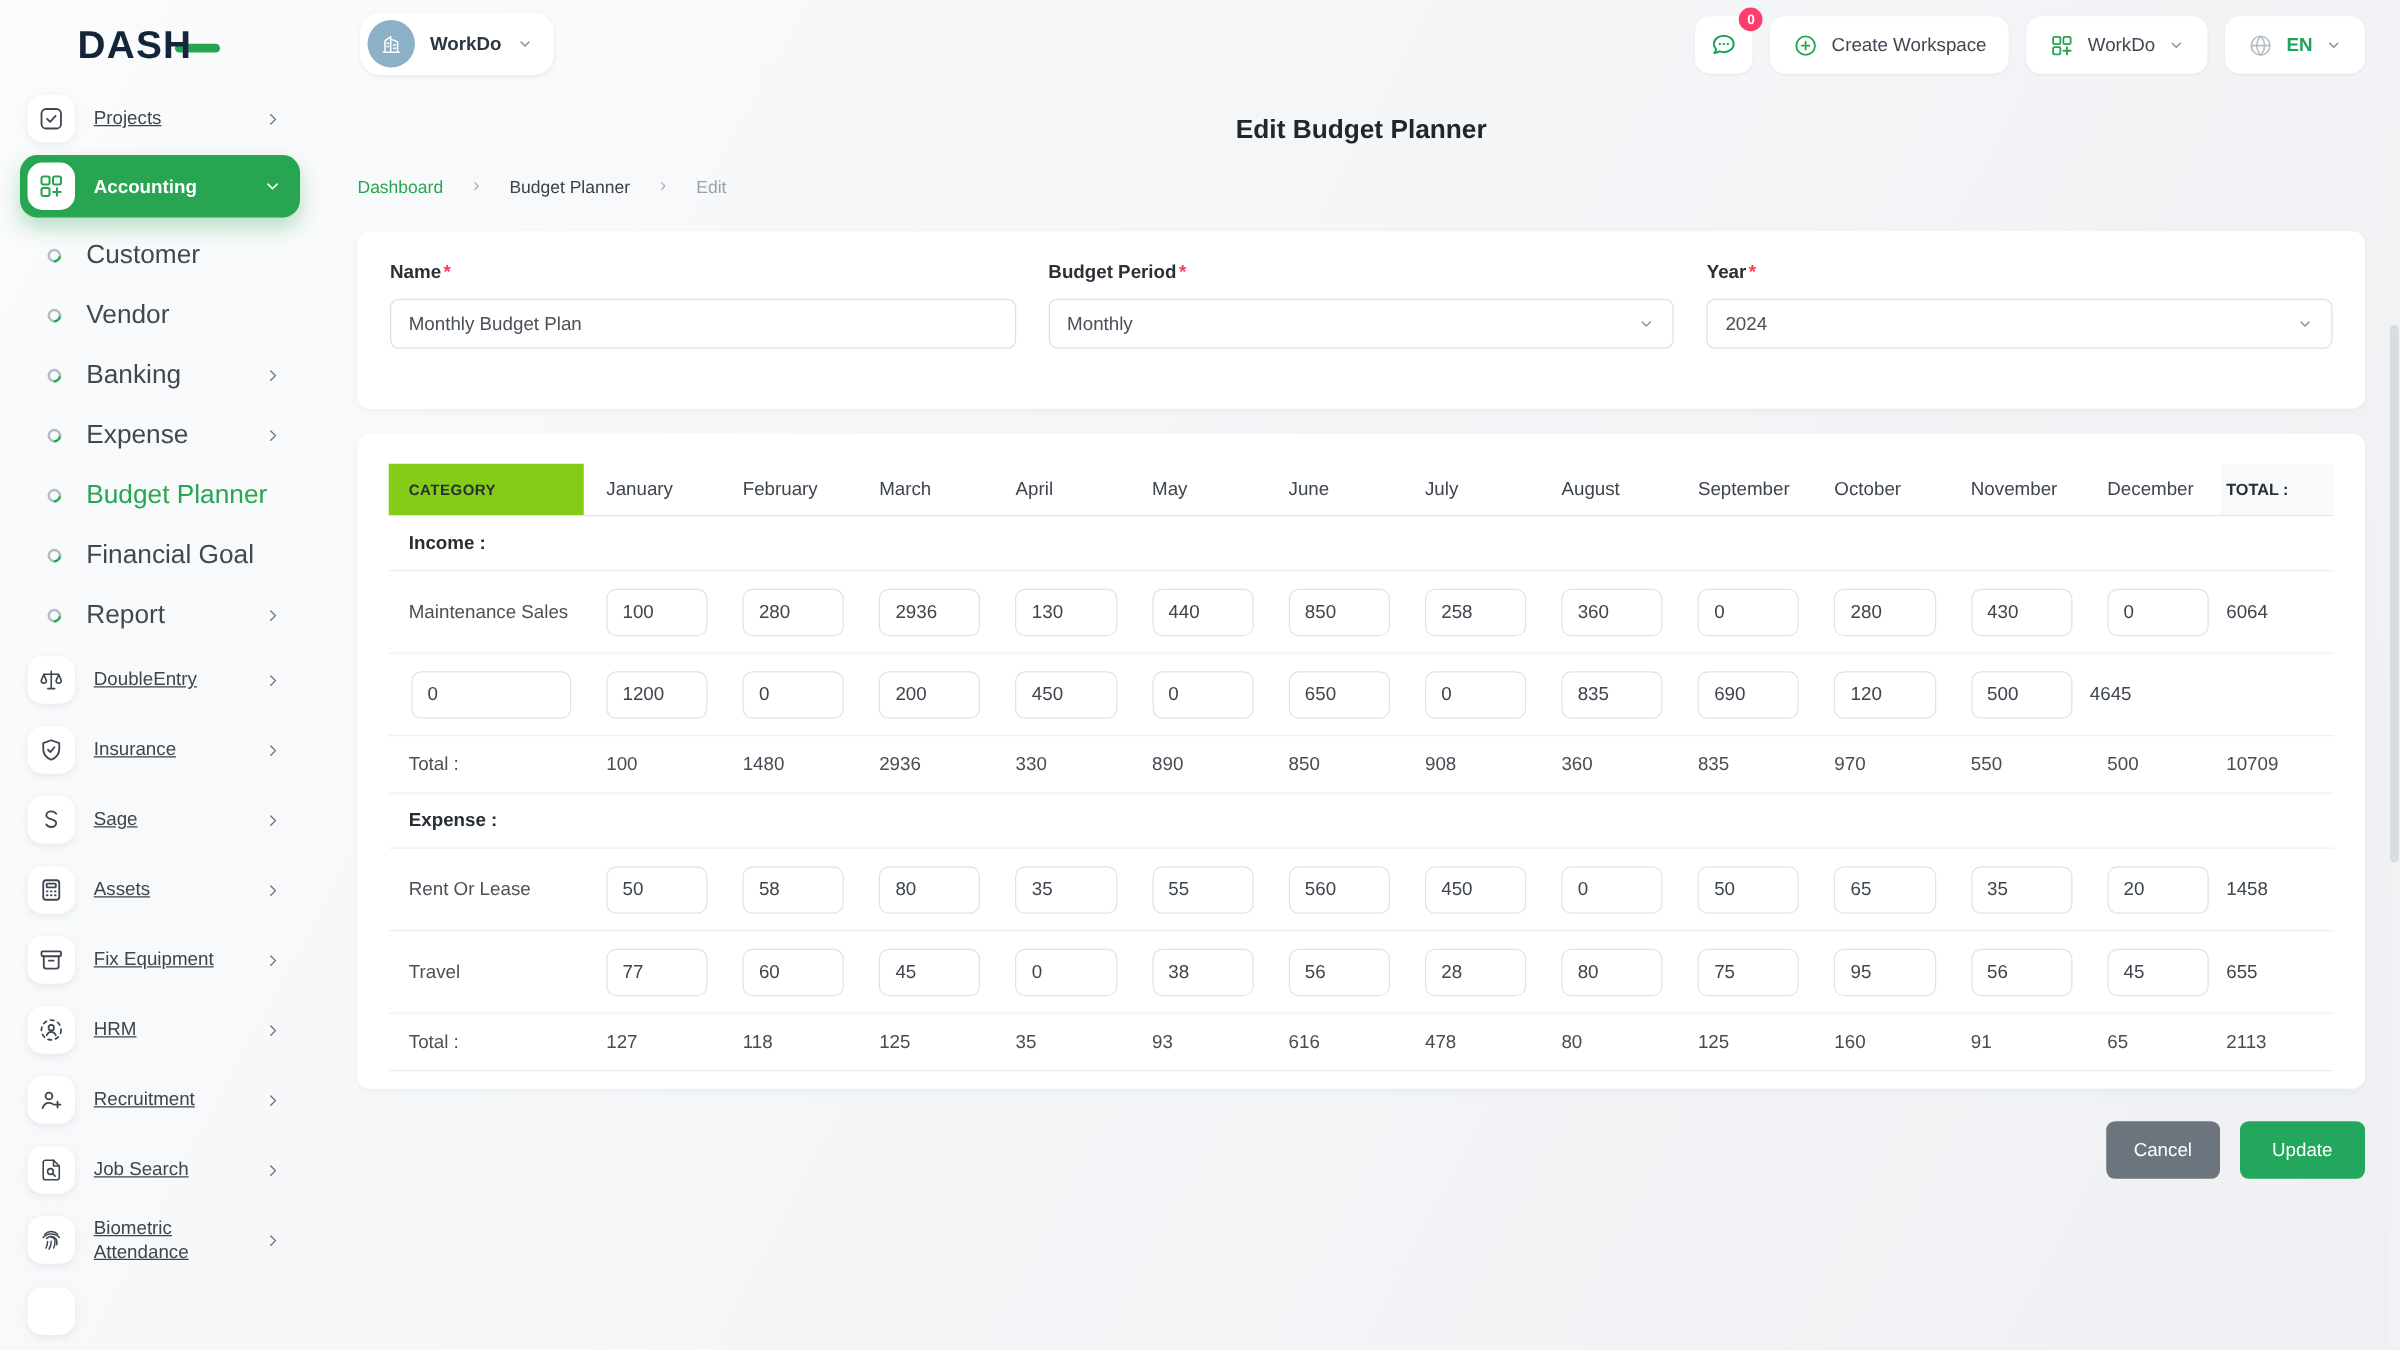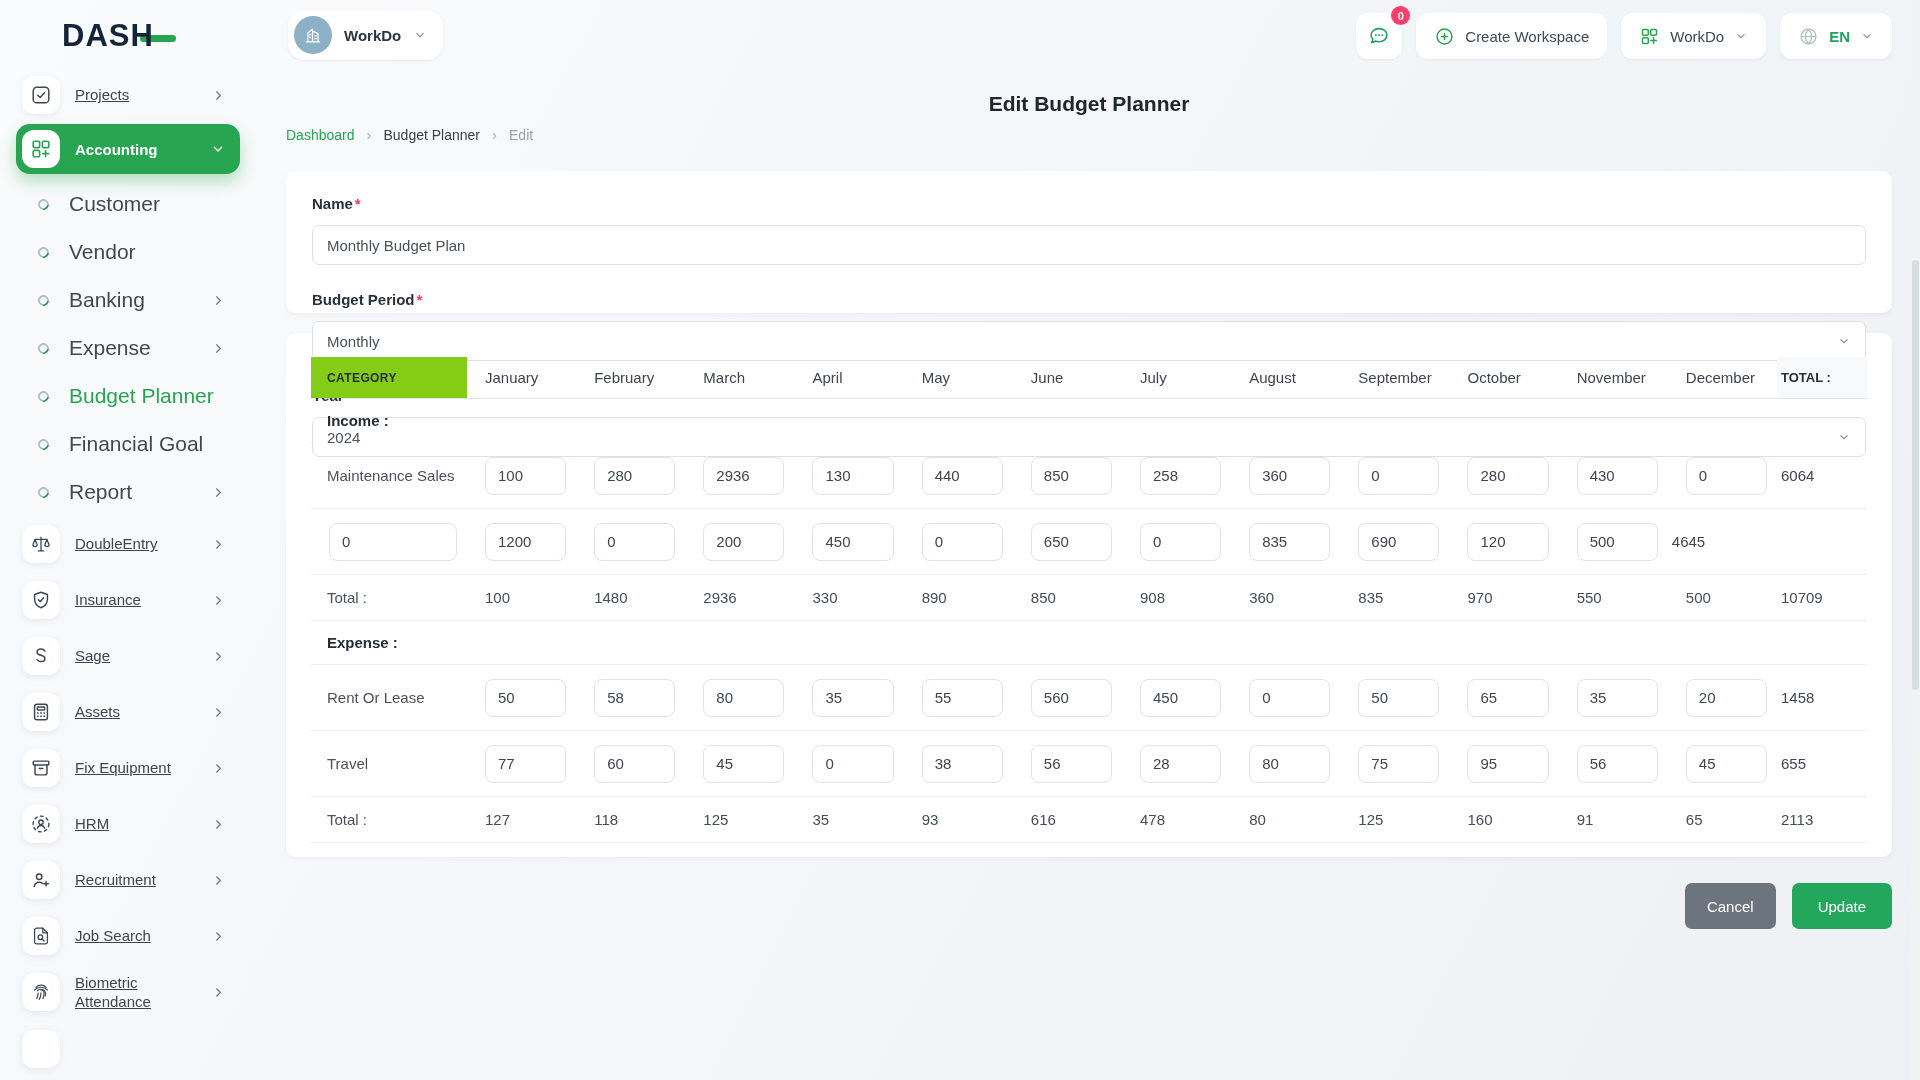--- a/index.html
+++ b/index.html
@@ -47,27 +47,27 @@
   .acc-pill { width:224px; height:50px; margin:6px 0 6px 16px; background:#27a551; border-radius:14px;
     display:flex; align-items:center; padding:0 14px 0 6px; gap:15px; cursor:pointer;
     box-shadow:0 8px 16px rgba(39,165,81,.32); }
   .acc-pill .icon-box { box-shadow:none; }
   .acc-pill .slabel { color:#fff; font-size:15px; font-weight:600; flex:1; margin-left:0; }
   .partial-box { margin:10px 0 0 22px; }
 
   
   .main { position:absolute; left:258px; top:72px; right:0; bottom:0; padding:12px 28px 0 28px; }
   h1[data-name="page-title"] { font-size:21px; font-weight:700; color:#20262d; margin-top:8px;text-align:center; }
-  .breadcrumb { display:flex; align-items:center; gap:12px; margin-top:10px; font-size:14px;text-align:center; }
+  .breadcrumb { display:flex; align-items:center; gap:24px; margin-top:24px; font-size:14px;text-align:center; }
   .bc-link { color:#27a551; text-decoration:none; cursor:pointer; }
   .bc-sep { color:#aab1b8; font-size:15px; }
   .bc-mid { color:#3a4149; cursor:pointer; }
   .bc-cur { color:#9aa1a8; }
 
-  .card { background:#fff; border-radius:10px; box-shadow:0 2px 5px rgba(140,150,160,.08);flex-direction:column; }
+  .card { background:#fff; border-radius:10px; box-shadow:0 2px 5px rgba(140,150,160,.08); }
   .form-card { margin-top:28px; height:142px; display:flex; gap:26px; padding:24px 26px; }
   .field { flex:1; }
   .field label { display:block; font-size:15px; font-weight:700; color:#2a3138; margin-bottom:13px; }
   .req { color:#fd3a5c; margin-left:2px; }
   .tinput, .selbox { width:100%; height:40px; border:1px solid #dde1e6; border-radius:7px; background:#fff;
     font-family:inherit; font-size:15px; color:#4a5158; padding:0 14px; outline:none; }
   .selbox { display:flex; align-items:center; justify-content:space-between; cursor:pointer; }
 
   .table-card { margin-top:20px; padding:24px 25px 14px; }
   .trow { display:grid; grid-template-columns:156px repeat(12,1fr) 90px; align-items:stretch; border-bottom:1px solid #edf0f3; }

